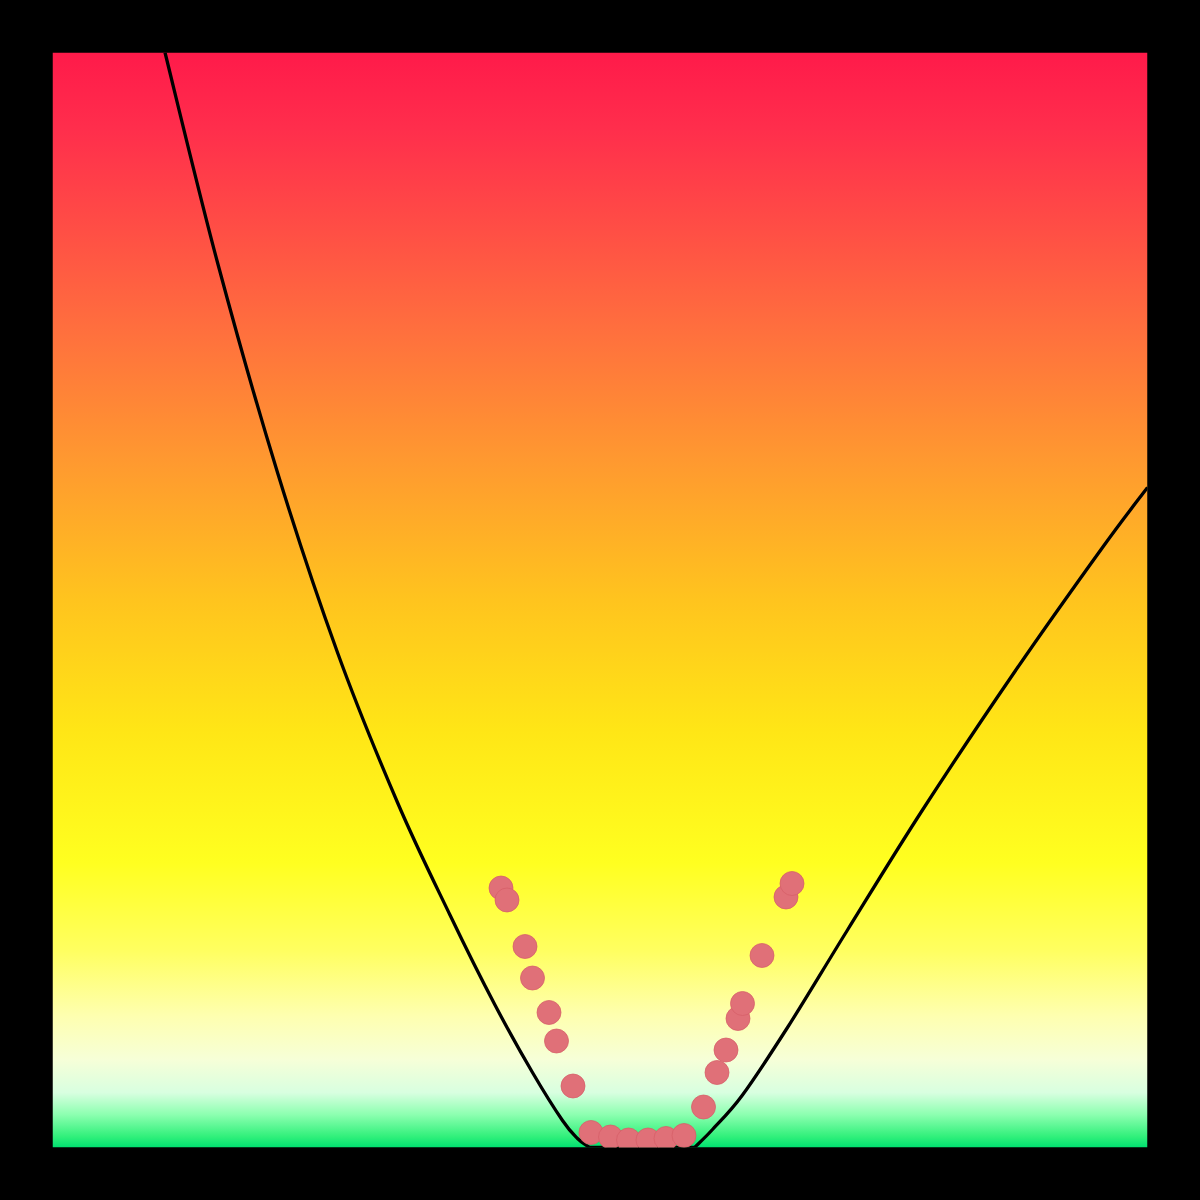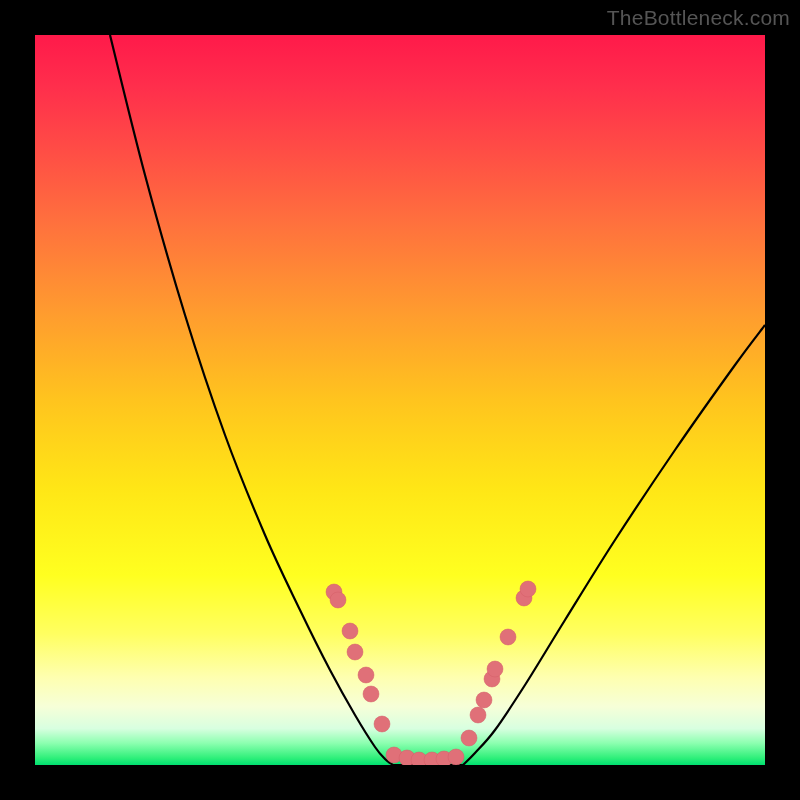--- a/index.html
+++ b/index.html
@@ -93,14 +93,13 @@
           <circle cx="443" cy="680" r="8" fill="#e07078" stroke="#d55f68" stroke-width="0.5"></circle>
           <circle cx="449" cy="665" r="8" fill="#e07078" stroke="#d55f68" stroke-width="0.5"></circle>
           <circle cx="457" cy="644" r="8" fill="#e07078" stroke="#d55f68" stroke-width="0.5"></circle>
           <circle cx="460" cy="634" r="8" fill="#e07078" stroke="#d55f68" stroke-width="0.5"></circle>
           <circle cx="473" cy="602" r="8" fill="#e07078" stroke="#d55f68" stroke-width="0.5"></circle>
           <circle cx="489" cy="563" r="8" fill="#e07078" stroke="#d55f68" stroke-width="0.5"></circle>
           <circle cx="493" cy="554" r="8" fill="#e07078" stroke="#d55f68" stroke-width="0.5"></circle>
         </g>
     </svg>
   </div>
-  <div class="watermark">TheBottleneck.com</div>
 </div>
 
 </body></html>

